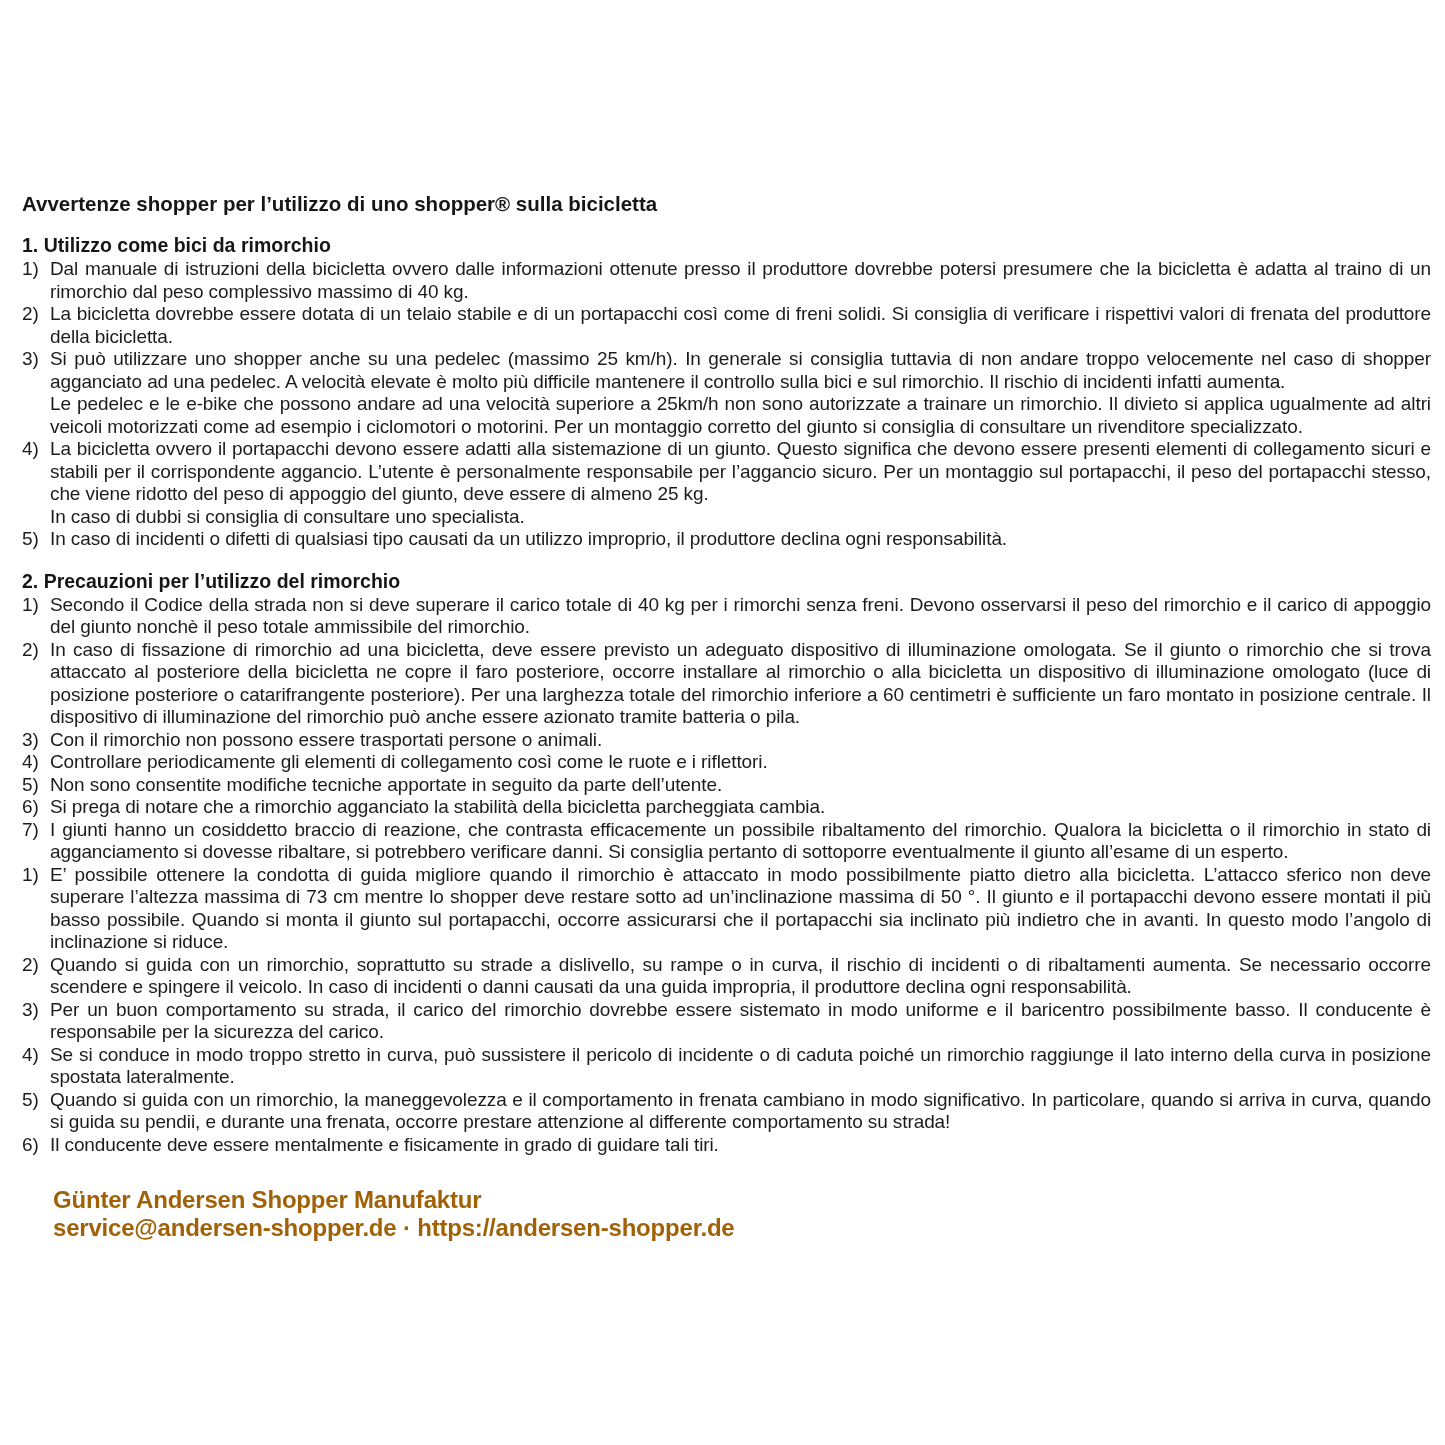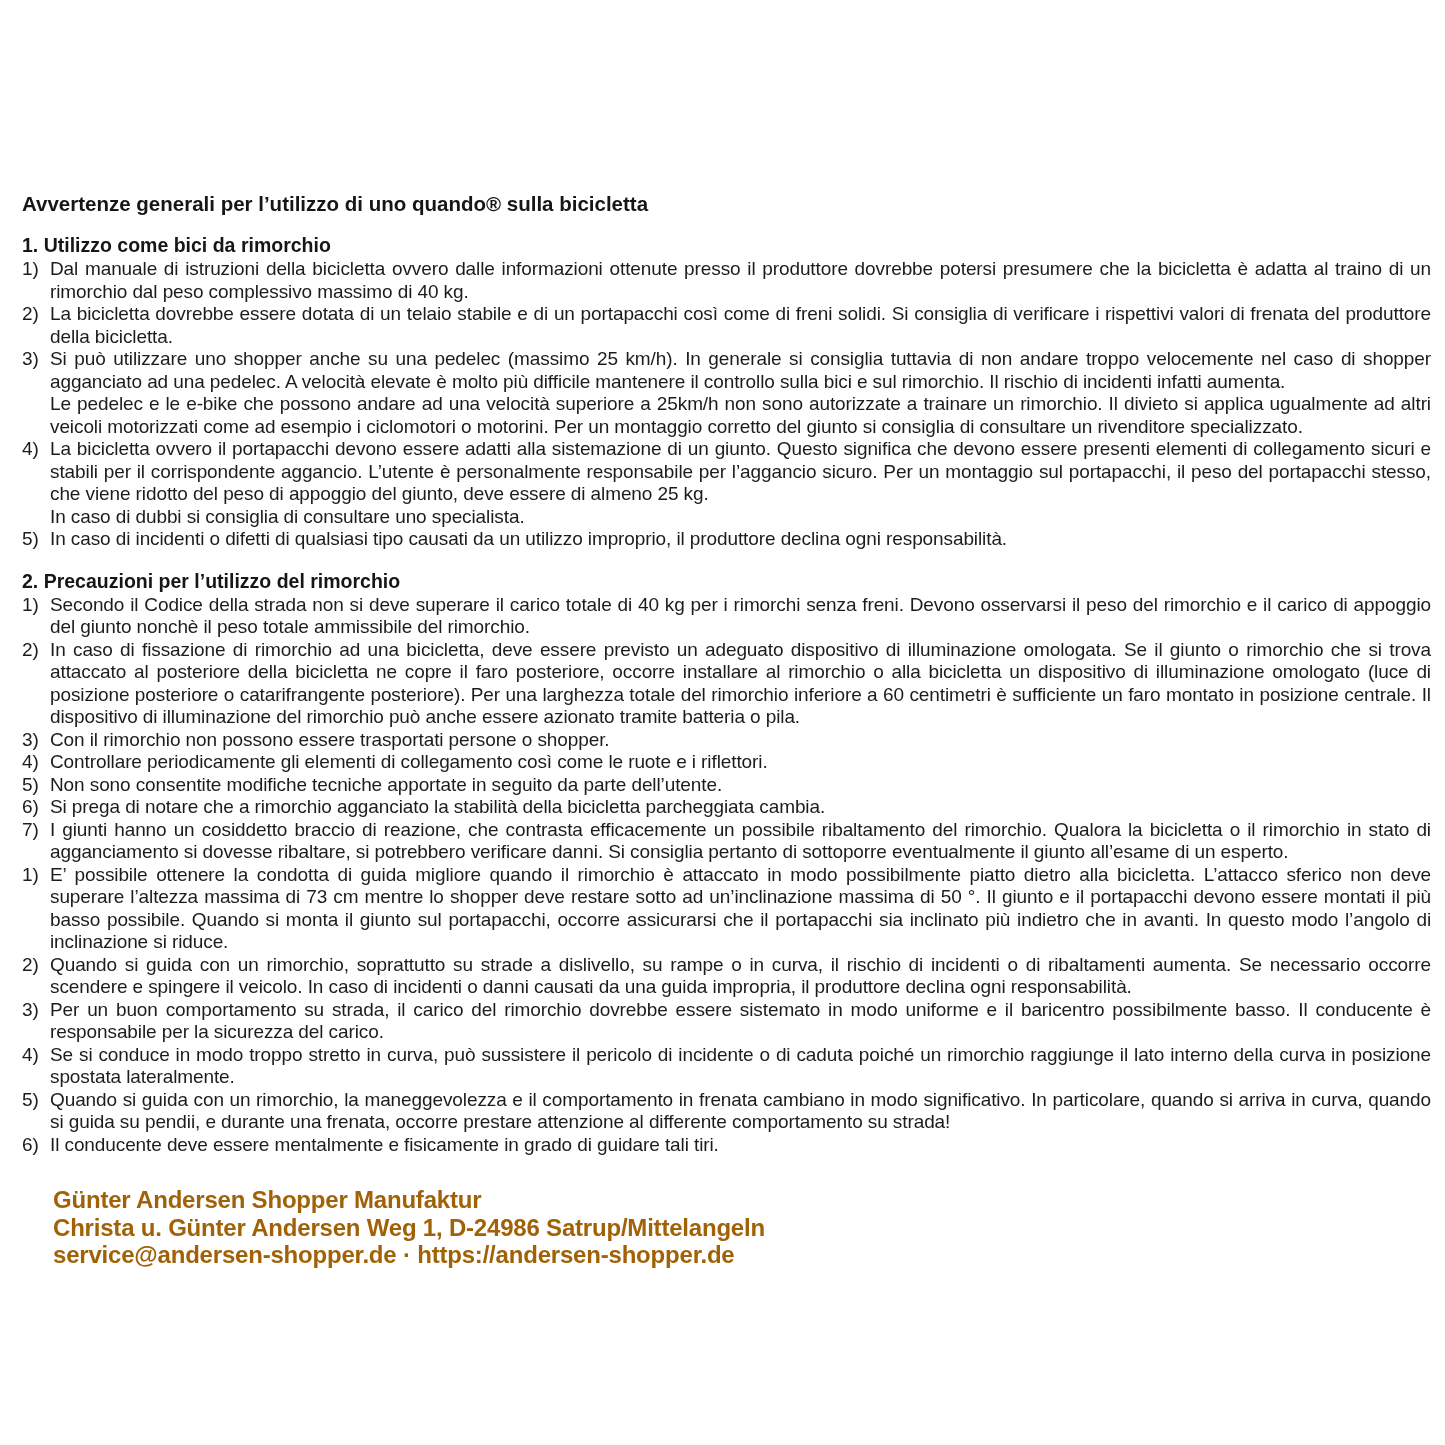--- a/index.html
+++ b/index.html
@@ -71,21 +71,21 @@
     letter-spacing: -0.2px;
   }
   .footer p.contact {
   }
 </style>
 </head>
 <body>
 
 <div class="page">
 
-  <h1 class="title">Avvertenze generali per l’utilizzo di uno quando® sulla bicicletta</h1>
+  <h1 class="title">Avvertenze shopper per l’utilizzo di uno shopper® sulla bicicletta</h1>
 
   <div class="section">
     <h2 class="section-heading">1. Utilizzo come bici da rimorchio</h2>
 
     <div class="item">
       <span class="num">1)</span>
       <div class="body">
           <p>Dal manuale di istruzioni della bicicletta ovvero dalle informazioni ottenute presso il produttore dovrebbe potersi presumere che la bicicletta è adatta al traino di un rimorchio dal peso complessivo massimo di 40 kg.</p>
         </div>
     </div>
@@ -128,21 +128,21 @@
     </div>
     <div class="item">
       <span class="num">2)</span>
       <div class="body">
           <p>In caso di fissazione di rimorchio ad una bicicletta, deve essere previsto un adeguato dispositivo di illuminazione omologata. Se il giunto o rimorchio che si trova attaccato al posteriore della bicicletta ne copre il faro posteriore, occorre installare al rimorchio o alla bicicletta un dispositivo di illuminazione omologato (luce di posizione posteriore o catarifrangente posteriore). Per una larghezza totale del rimorchio inferiore a 60 centimetri è sufficiente un faro montato in posizione centrale. Il dispositivo di illuminazione del rimorchio può anche essere azionato tramite batteria o pila.</p>
         </div>
     </div>
     <div class="item">
       <span class="num">3)</span>
       <div class="body">
-          <p>Con il rimorchio non possono essere trasportati persone o shopper.</p>
+          <p>Con il rimorchio non possono essere trasportati persone o animali.</p>
         </div>
     </div>
     <div class="item">
       <span class="num">4)</span>
       <div class="body">
           <p>Controllare periodicamente gli elementi di collegamento così come le ruote e i riflettori.</p>
         </div>
     </div>
     <div class="item">
       <span class="num">5)</span>
@@ -199,17 +199,16 @@
     <div class="item">
       <span class="num">6)</span>
       <div class="body">
           <p>Il conducente deve essere mentalmente e fisicamente in grado di guidare tali tiri.</p>
         </div>
     </div>
   </div>
 
   <div class="footer">
     <p>Günter Andersen Shopper Manufaktur</p>
-    <p>Christa u. Günter Andersen Weg 1, D-24986 Satrup/Mittelangeln</p>
     <p class="contact">service@andersen-shopper.de · https://andersen-shopper.de</p>
   </div>
 
 </div>
 
 </body></html>

